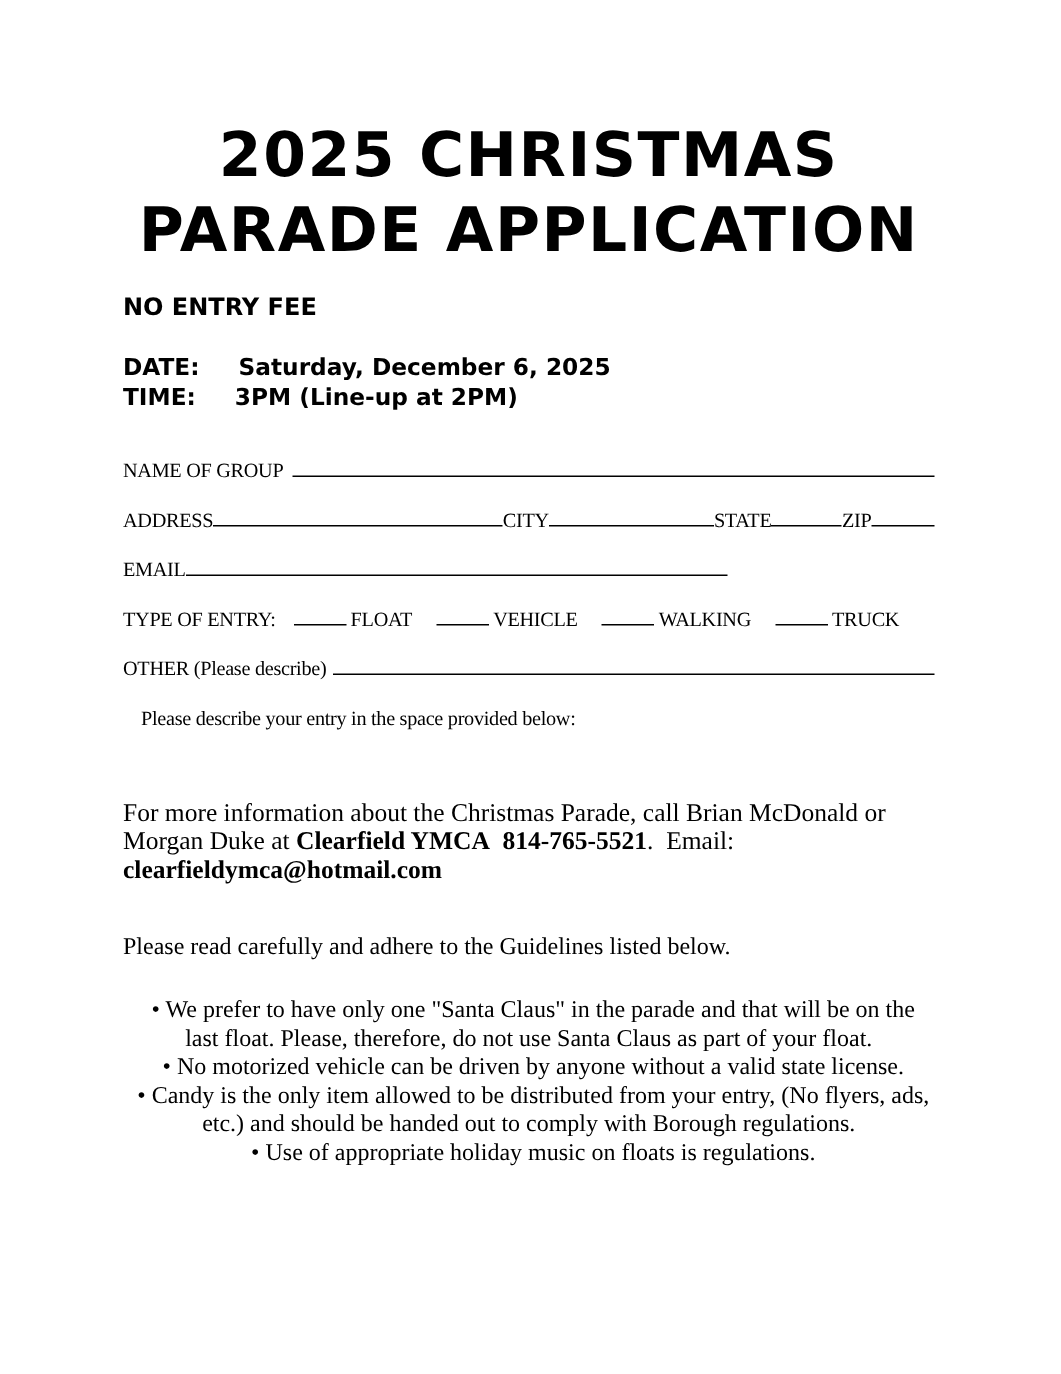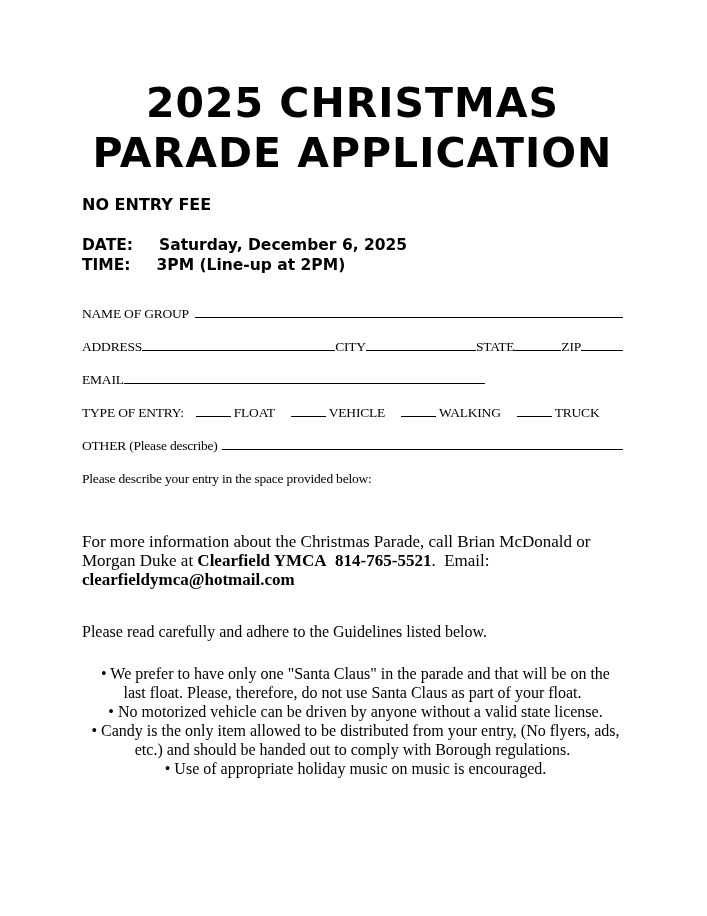--- a/index.html
+++ b/index.html
@@ -56,21 +56,21 @@
   .w110 { width:110px; }
   .w47  { width:47px; }
   .w42  { width:42px; }
   .w361 { width:361px; }
   .w35  { width:35px; margin-right:3px; }
   .ml6  { margin-left:6px; }
   .ml4  { margin-left:4px; }
   .ml12 { margin-left:12px; }
   .entry-word { margin-right:16px; flex:0 0 auto; }
   .entry-word:last-child { margin-right:0; }
-  .prompt { margin:0; font-size:13.5px; line-height:16px; }
+  .prompt { margin:12px; font-size:13.5px; line-height:16px; }
   .info-para {
     margin:45px 0 0 0;
     font-size:17px;
     line-height:19px;
   }
   .info-para b { font-weight:bold; }
   .guidelines-intro {
     margin:33px 0 0 0;
     font-size:16px;
     line-height:19px;
@@ -151,16 +151,16 @@
   </div>
 
   <p class="info-para"><span>For more information about the Christmas Parade, call Brian McDonald or Morgan Duke at </span><b>Clearfield YMCA&nbsp; 814-765-5521</b><span>.&nbsp; Email: </span><b>clearfieldymca@hotmail.com</b></p>
 
   <p class="guidelines-intro">Please read carefully and adhere to the Guidelines listed below.</p>
 
   <div class="bullets">
     <p><span>•</span> <span>We prefer to have only one "Santa Claus" in the parade and that will be on the last float. Please, therefore, do not use Santa Claus as part of your float.</span></p>
     <p><span>•</span> <span>No motorized vehicle can be driven by anyone without a valid state license.</span></p>
     <p><span>•</span> <span>Candy is the only item allowed to be distributed from your entry, (No flyers, ads, etc.) and should be handed out to comply with Borough regulations.</span></p>
-    <p><span>•</span> <span>Use of appropriate holiday music on music is encouraged.</span></p>
+    <p><span>•</span> <span>Use of appropriate holiday music on floats is regulations.</span></p>
   </div>
 
 </div>
 
 </body></html>

